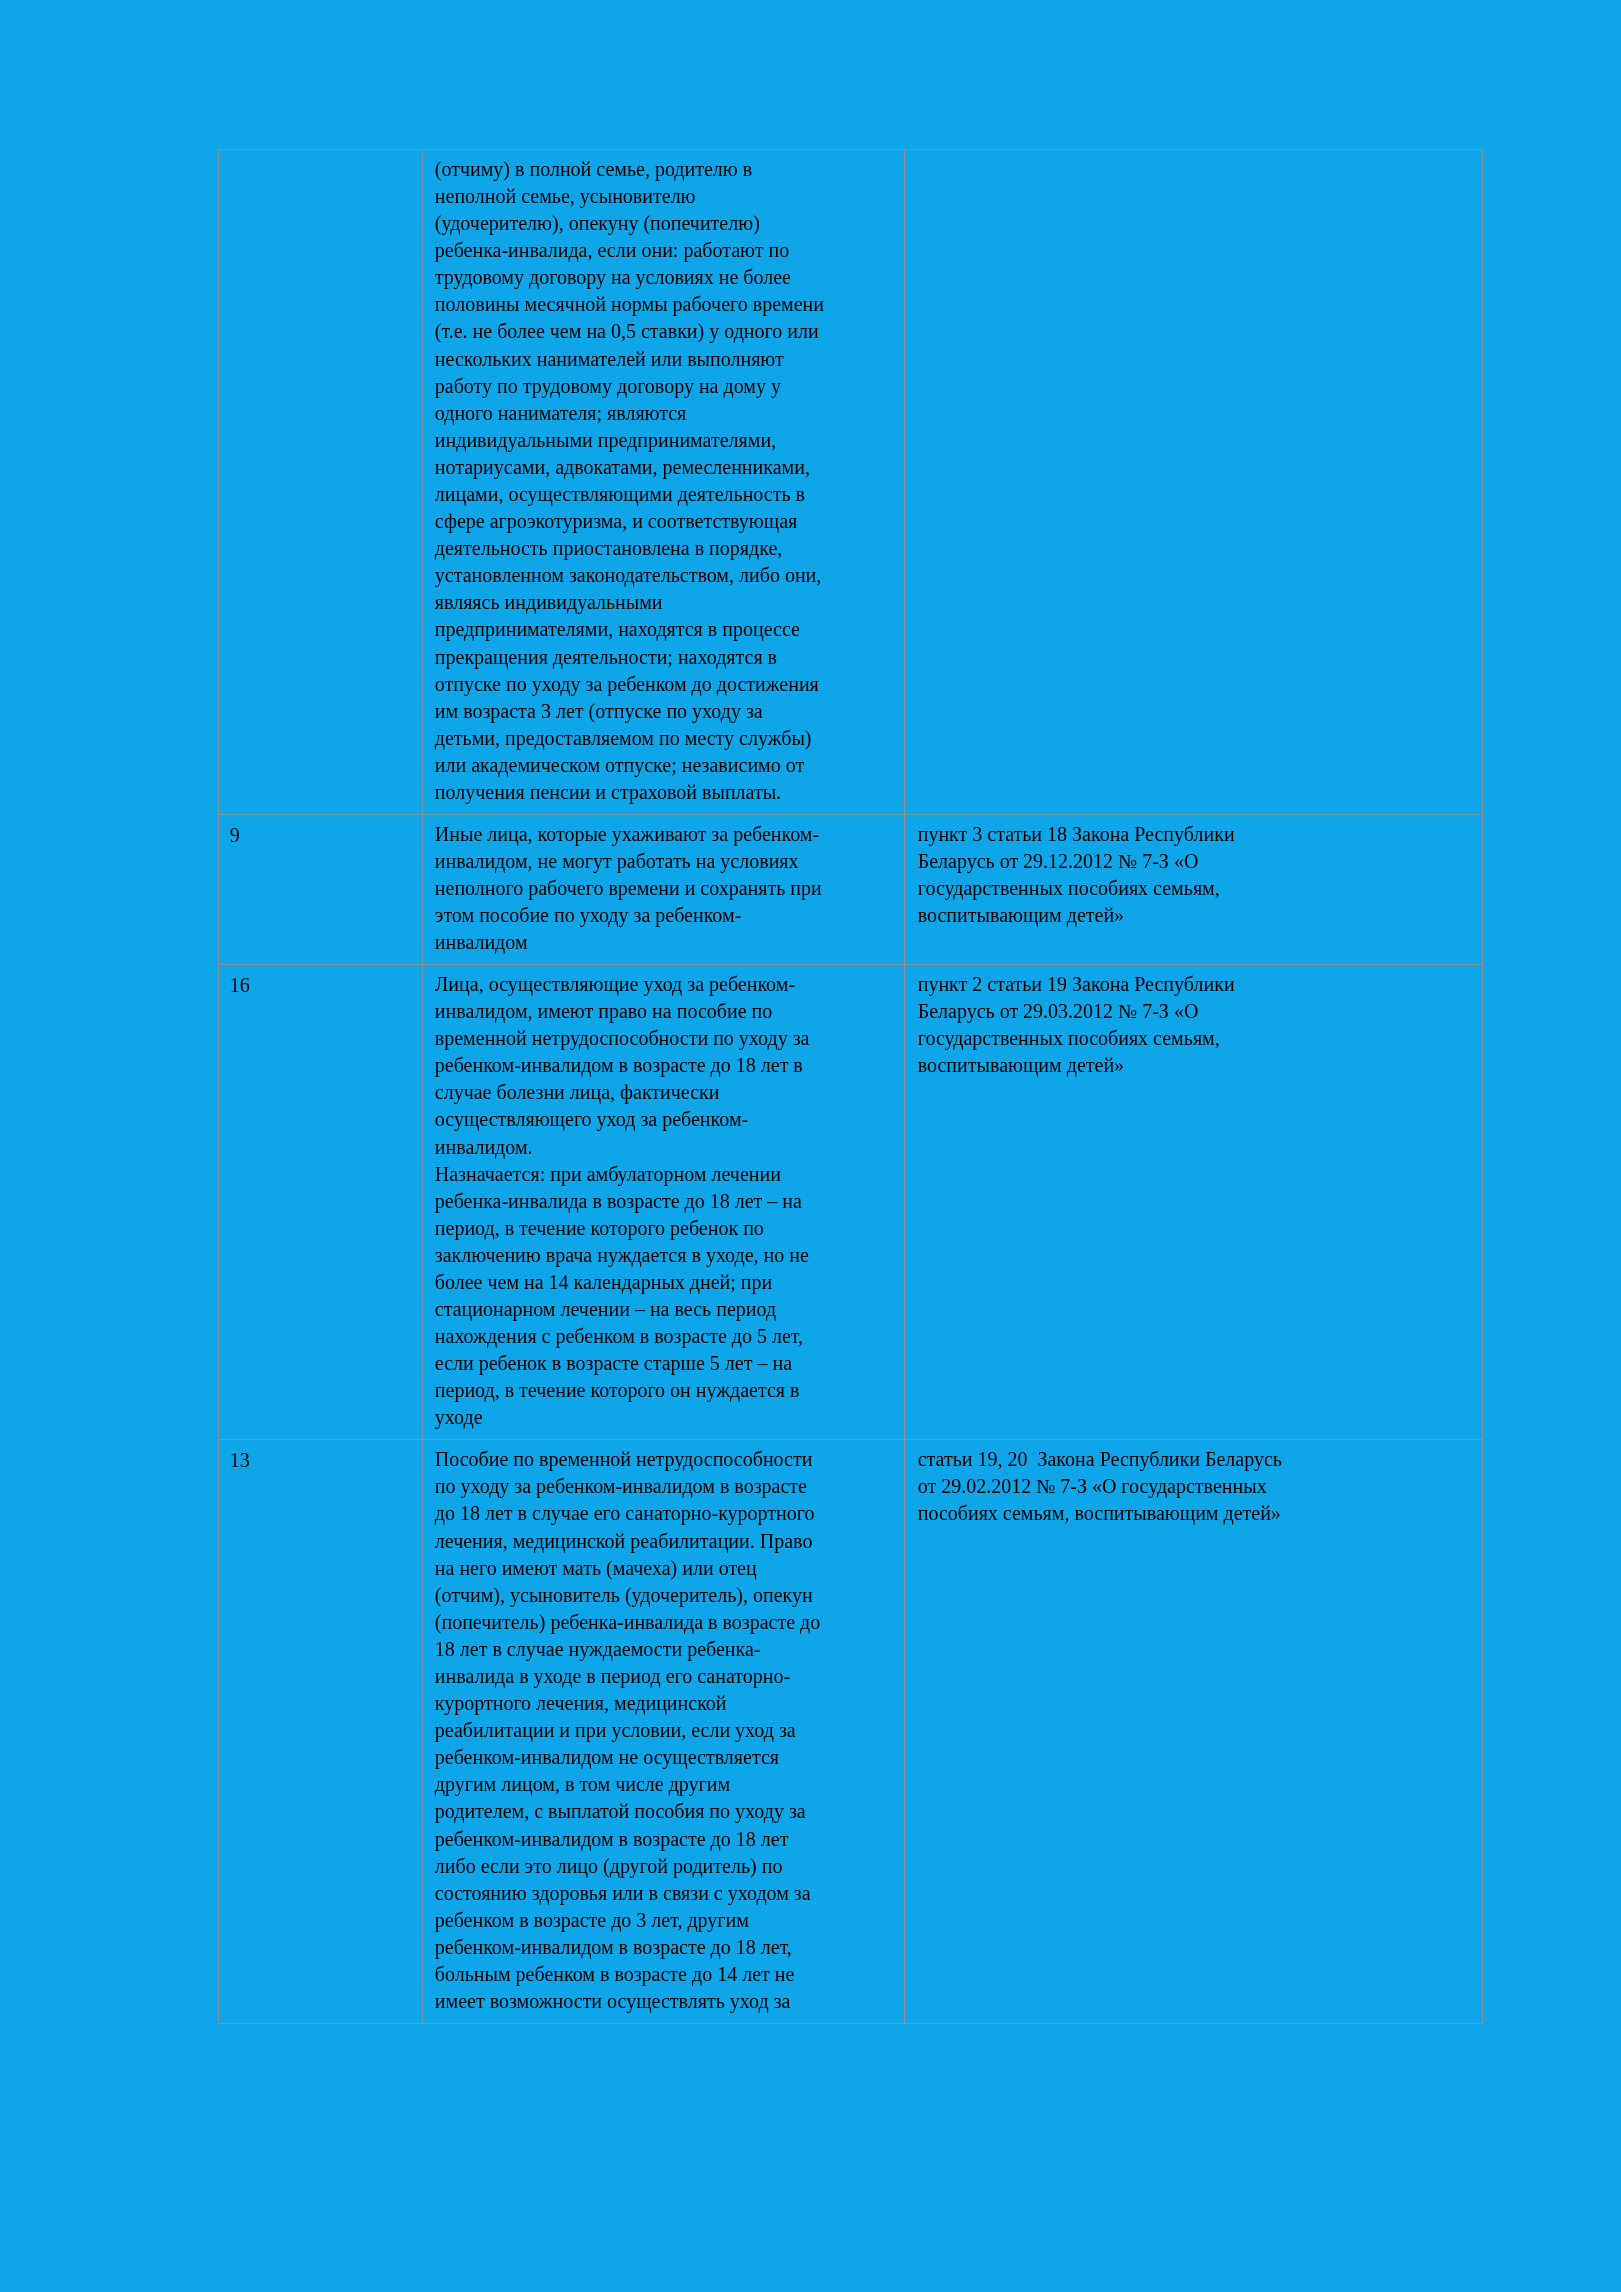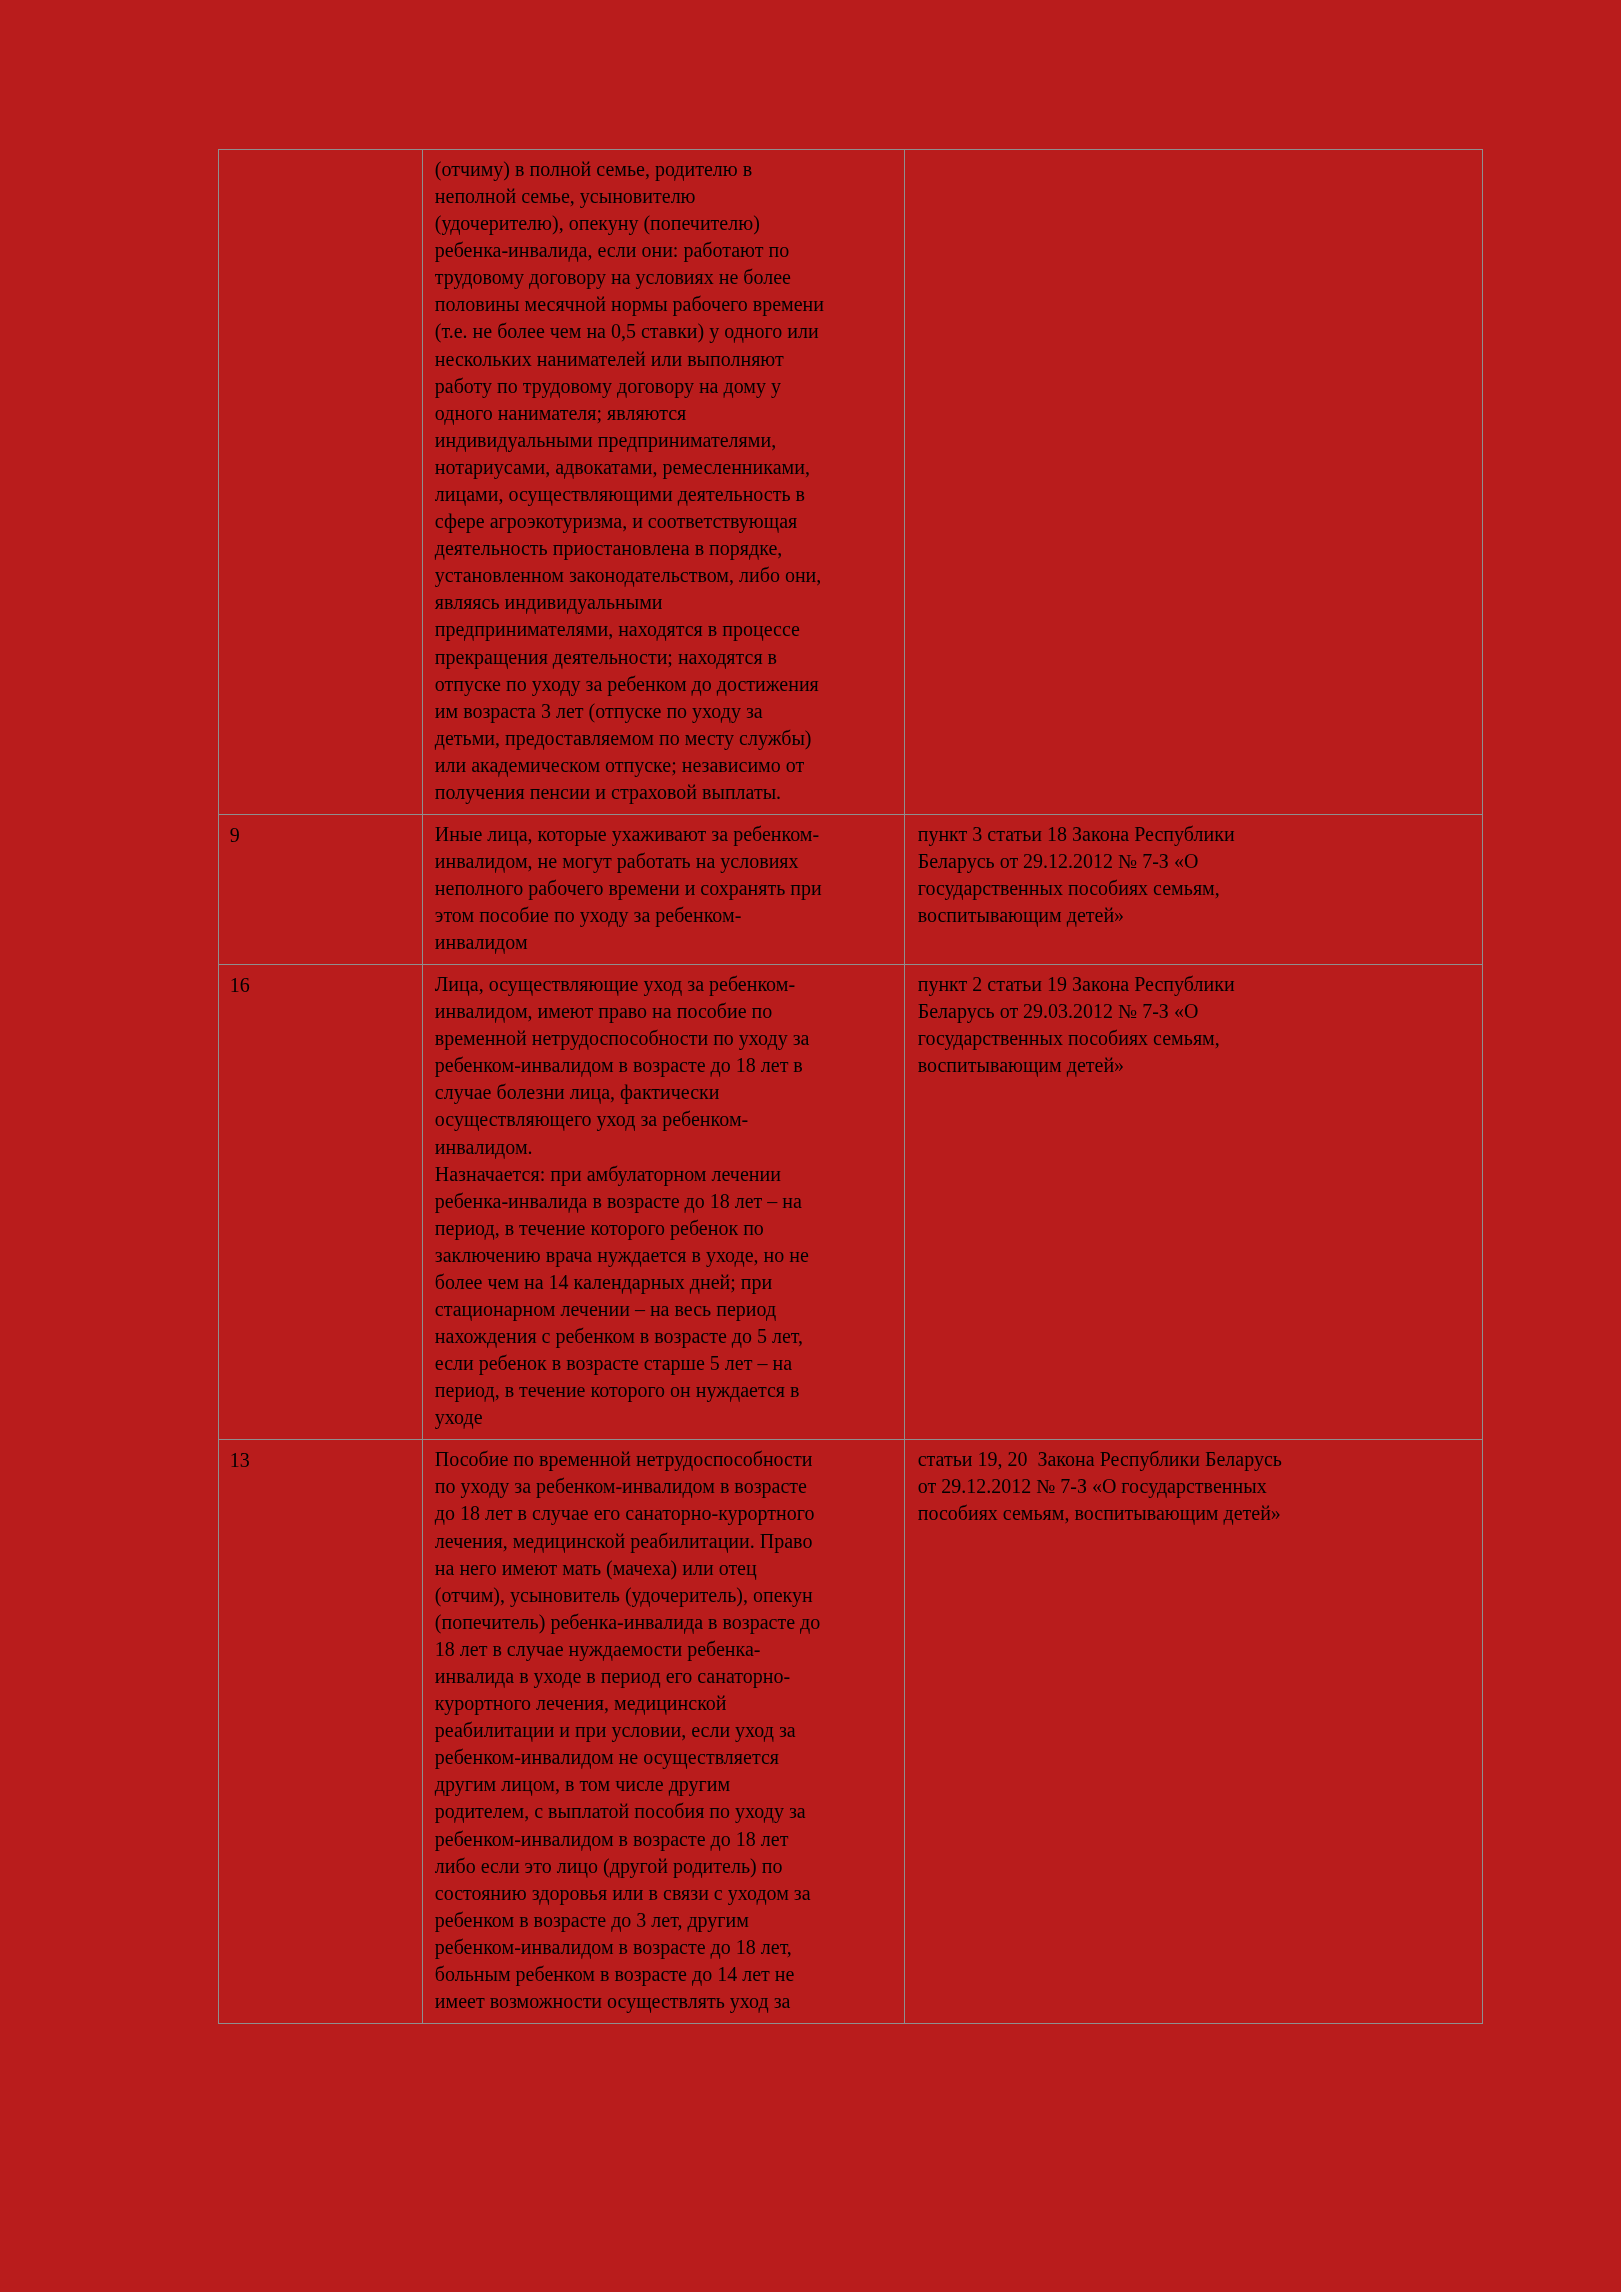--- a/index.html
+++ b/index.html
@@ -4,21 +4,21 @@
 <style>
   html, body {
     margin: 0;
     padding: 0;
     background: #ffffff;
   }
   .page {
     position: relative;
     width: 1621px;
     height: 2293px;
-    background: #b91c1c;
+    background: #0ea5e9;
     margin: 0 auto;
     overflow: hidden;
     box-sizing: border-box;
   }
   .doc-table {
     position: absolute;
     left: 218px;
     top: 149px;
     width: 1264px;
     border-collapse: collapse;
@@ -182,21 +182,21 @@
 ребенком-инвалидом в возрасте до 18 лет
 либо если это лицо (другой родитель) по
 состоянию здоровья или в связи с уходом за
 ребенком в возрасте до 3 лет, другим
 ребенком-инвалидом в возрасте до 18 лет,
 больным ребенком в возрасте до 14 лет не
 имеет возможности осуществлять уход за</span>
         </td>
         <td class="cell-ref">
           <span class="txt">статьи 19, 20  Закона Республики Беларусь
-от 29.12.2012 № 7-З «О государственных
+от 29.02.2012 № 7-З «О государственных
 пособиях семьям, воспитывающим детей»</span>
         </td>
       </tr>
 
     </tbody>
   </table>
 
 </div>
 
 

